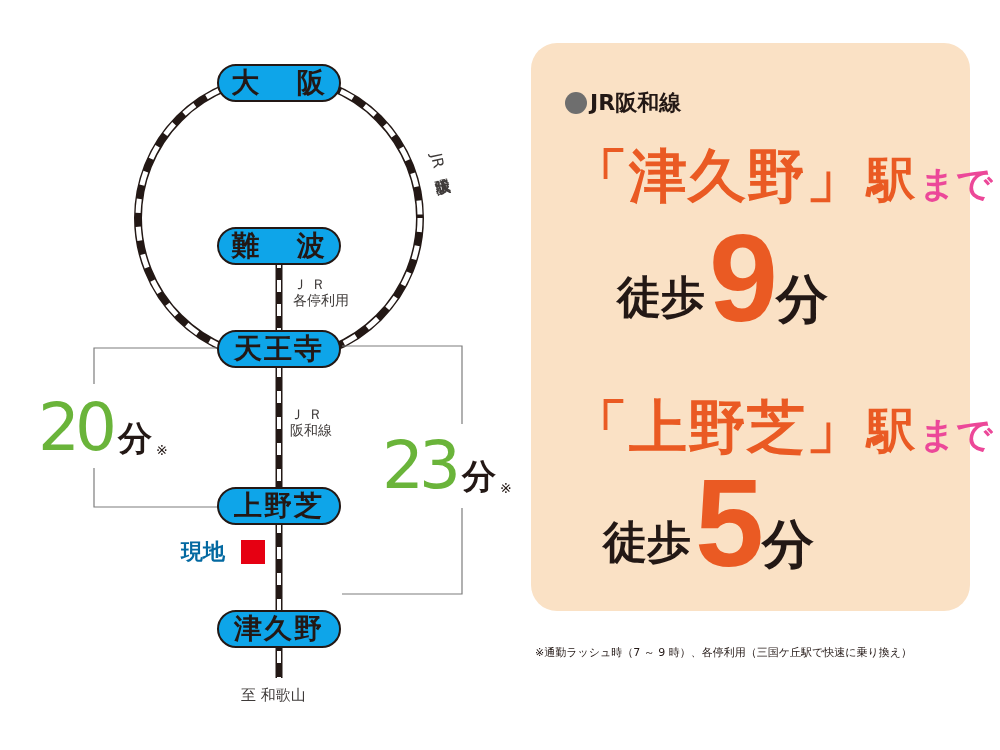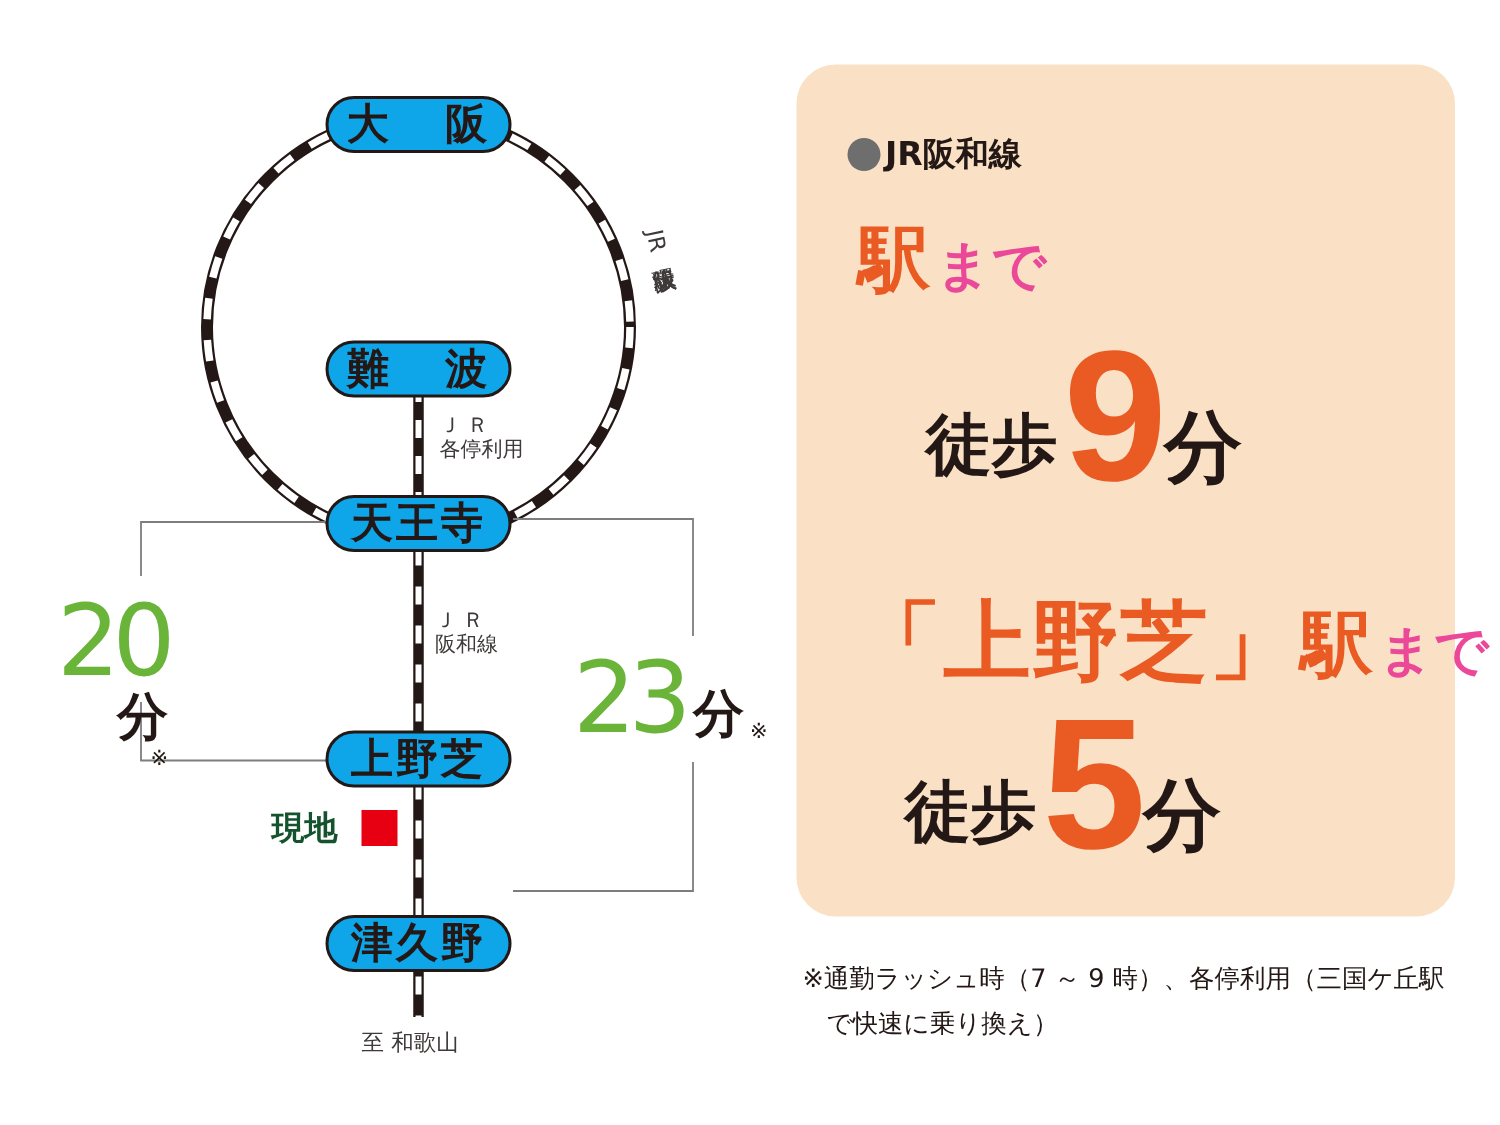--- a/index.html
+++ b/index.html
@@ -14,39 +14,39 @@
     display: flex; align-items: center; justify-content: center;
     font-size: 28px; font-weight: bold; letter-spacing: 2px; color: #231815;
   }
   .station.spaced { letter-spacing: 14px; padding-left: 12px; }
   .line-label { position: absolute; font-size: 14px; color: #3e3a39; line-height: 16px; }
   .vertical-label { position: absolute; font-size: 15px; color: #3e3a39; writing-mode: vertical-rl; line-height: 16px; transform: rotate(-12deg); transform-origin: top left; }
   .time-block { position: absolute; display: flex; align-items: flex-end; }
   .time-num { font-size: 66px; color: #6ab43a; font-weight: normal; letter-spacing: -5px; line-height: 60px; font-family: "DejaVu Sans", sans-serif; }
   .time-unit { font-size: 34px; font-weight: bold; color: #231815; line-height: 40px; margin-left: 6px; }
   .time-note { font-size: 14px; color: #231815; margin-left: 4px; margin-bottom: 0px; }
-  .here-label { position: absolute; left: 181px; top: 537px; font-size: 22px; font-weight: bold; color: #14532d; }
+  .here-label { position: absolute; left: 181px; top: 537px; font-size: 22px; font-weight: bold; color: #0369a1; }
   .here-marker { position: absolute; left: 241px; top: 540px; width: 24px; height: 24px; background: #e60012; }
   .dest-label { position: absolute; left: 241px; top: 686px; font-size: 15px; color: #3e3a39; }
 
   .info-card {
     position: absolute; left: 531px; top: 43px; width: 439px; height: 568px;
     background: #fae1c5; border-radius: 26px;
   }
   .card-line { position: absolute; left: 565px; top: 88px; display: flex; align-items: center; font-size: 22px; font-weight: bold; color: #231815; }
   .bullet-dot { width: 22px; height: 22px; border-radius: 50%; background: #6e6e6e; margin-right: 3px; display: inline-block; }
   .station-heading { position: absolute; left: 570px; display: flex; align-items: flex-end; white-space: nowrap; }
   .sh-name { font-size: 58px; color: #ea5a23; font-weight: bold; letter-spacing: 1px; line-height: 62px; }
   .sh-eki { font-size: 48px; color: #ea5a23; font-weight: bold; line-height: 56px; margin-left: 2px; }
   .sh-made { font-size: 36px; color: #ec4899; font-weight: bold; line-height: 46px; margin-left: 4px; }
   .walk-row { position: absolute; display: flex; align-items: flex-end; white-space: nowrap; }
   .walk-word { font-size: 44px; font-weight: bold; color: #231815; line-height: 56px; margin-bottom: 6px; }
   .walk-num { font-size: 124px; font-weight: bold; color: #ea5a23; line-height: 106px; letter-spacing: -6px; font-family: "Liberation Sans", sans-serif; margin: 0 4px; }
   .walk-unit { font-size: 52px; font-weight: bold; color: #231815; line-height: 60px; margin-bottom: 2px; }
-  .footnote { position: absolute; left: 535px; top: 638px; width: 440px; font-size: 17px; line-height: 30px; color: #231815; text-indent: -16px; padding-left: 16px; box-sizing: border-box; }
+  .footnote { position: absolute; left: 535px; top: 638px; width: 440px; font-size: 11px; line-height: 30px; color: #231815; text-indent: -16px; padding-left: 16px; box-sizing: border-box; }
 </style>
 </head>
 <body>
 
 <svg id="map-svg" width="1000" height="750" xmlns="http://www.w3.org/2000/svg">
 
   <g>
     <circle cx="279" cy="218" r="141" fill="none" stroke="#231815" stroke-width="8"></circle>
     <circle cx="279" cy="218" r="141" fill="none" stroke="#ffffff" stroke-width="5" stroke-dasharray="14 14"></circle>
   </g>
@@ -80,21 +80,21 @@
 <div class="vertical-label" style="left:428px; top:155px;">JR大阪環状線</div>
 <div class="line-label" style="left:293px; top:276px;">
   <div>Ｊ Ｒ</div>
   <div>各停利用</div>
 </div>
 <div class="line-label" style="left:290px; top:406px;">
   <div>Ｊ Ｒ</div>
   <div>阪和線</div>
 </div>
 
-<div class="time-block" style="left:38px; top:398px;flex-direction:column;">
+<div class="time-block" style="left:38px; top:398px;">
   <span class="time-num">20</span>
   <span class="time-unit">分</span>
   <span class="time-note">※</span>
 </div>
 <div class="time-block" style="left:382px; top:436px;">
   <span class="time-num">23</span>
   <span class="time-unit">分</span>
   <span class="time-note">※</span>
 </div>
 
@@ -103,20 +103,21 @@
 
 <div class="dest-label">至 和歌山</div>
 
 <div class="info-card"></div>
 <div class="card-line">
   <span class="bullet-dot"></span>
   <span>JR阪和線</span>
 </div>
 
 <div class="station-heading" style="top:145px;">
+  <span class="sh-name">「津久野」</span>
   <span class="sh-eki">駅</span>
   <span class="sh-made">まで</span>
 </div>
 <div class="walk-row" style="left:617px; top:225px;">
   <span class="walk-word">徒歩</span>
   <span class="walk-num">9</span>
   <span class="walk-unit">分</span>
 </div>
 
 <div class="station-heading" style="top:396px;">

